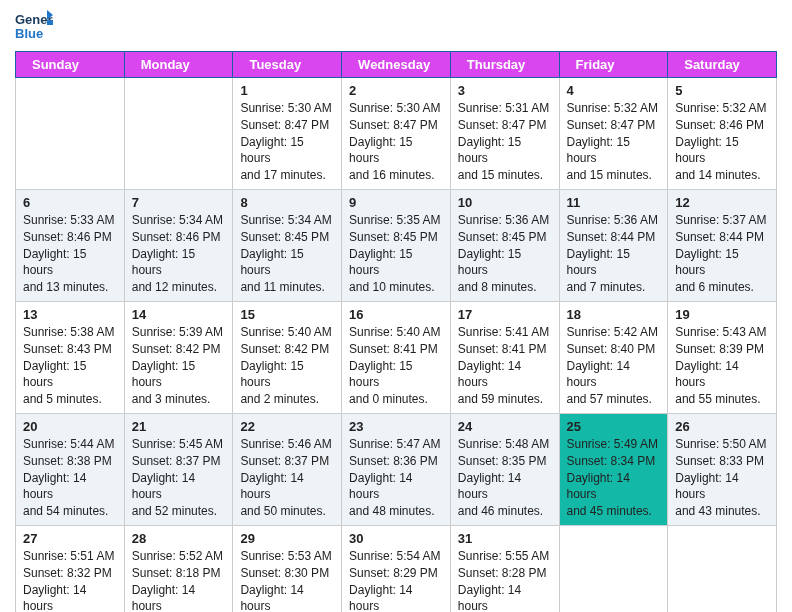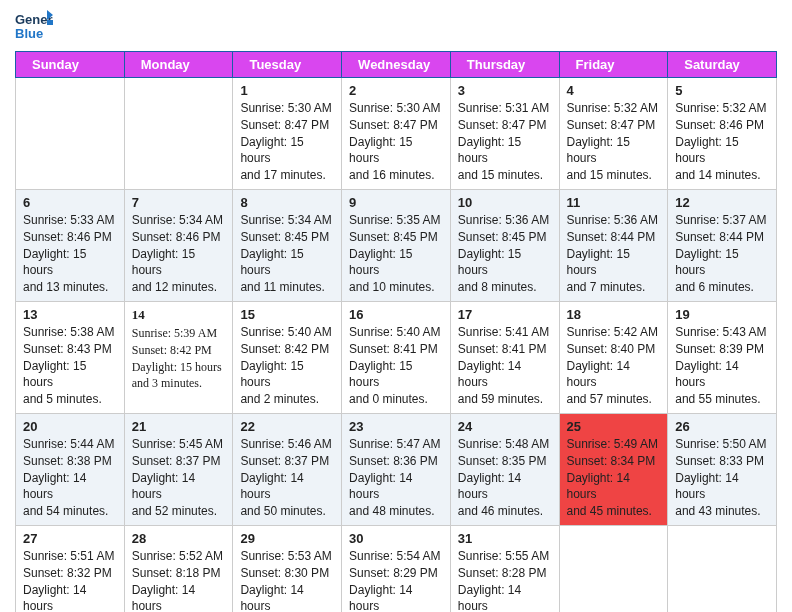--- a/index.html
+++ b/index.html
@@ -207,21 +207,21 @@
           </td>
         </tr>
         <tr style="background: rgb(255, 255, 255);">
           <td style="background: rgb(255, 255, 255);">
             <span class="day-num">13</span>
             <div class="day-info" style="white-space: pre-line;">Sunrise: 5:38 AM
 Sunset: 8:43 PM
 Daylight: 15 hours
 and 5 minutes.</div>
           </td>
-          <td style="background: rgb(255, 255, 255); font-family: Liberation Serif, serif;">
+          <td style="background: rgb(255, 255, 255);">
             <span class="day-num">14</span>
             <div class="day-info" style="white-space: pre-line;">Sunrise: 5:39 AM
 Sunset: 8:42 PM
 Daylight: 15 hours
 and 3 minutes.</div>
           </td>
           <td style="background: rgb(255, 255, 255);">
             <span class="day-num">15</span>
             <div class="day-info" style="white-space: pre-line;">Sunrise: 5:40 AM
 Sunset: 8:42 PM
@@ -286,21 +286,21 @@
 Daylight: 14 hours
 and 48 minutes.</div>
           </td>
           <td style="background: rgb(238, 243, 248);">
             <span class="day-num">24</span>
             <div class="day-info" style="white-space: pre-line;">Sunrise: 5:48 AM
 Sunset: 8:35 PM
 Daylight: 14 hours
 and 46 minutes.</div>
           </td>
-          <td style="background: #ef4444; margin-left: 12px;">
+          <td style="background: #14b8a6; margin-left: 12px;">
             <span class="day-num">25</span>
             <div class="day-info" style="white-space: pre-line;">Sunrise: 5:49 AM
 Sunset: 8:34 PM
 Daylight: 14 hours
 and 45 minutes.</div>
           </td>
           <td style="background: rgb(238, 243, 248);">
             <span class="day-num">26</span>
             <div class="day-info" style="white-space: pre-line;">Sunrise: 5:50 AM
 Sunset: 8:33 PM

